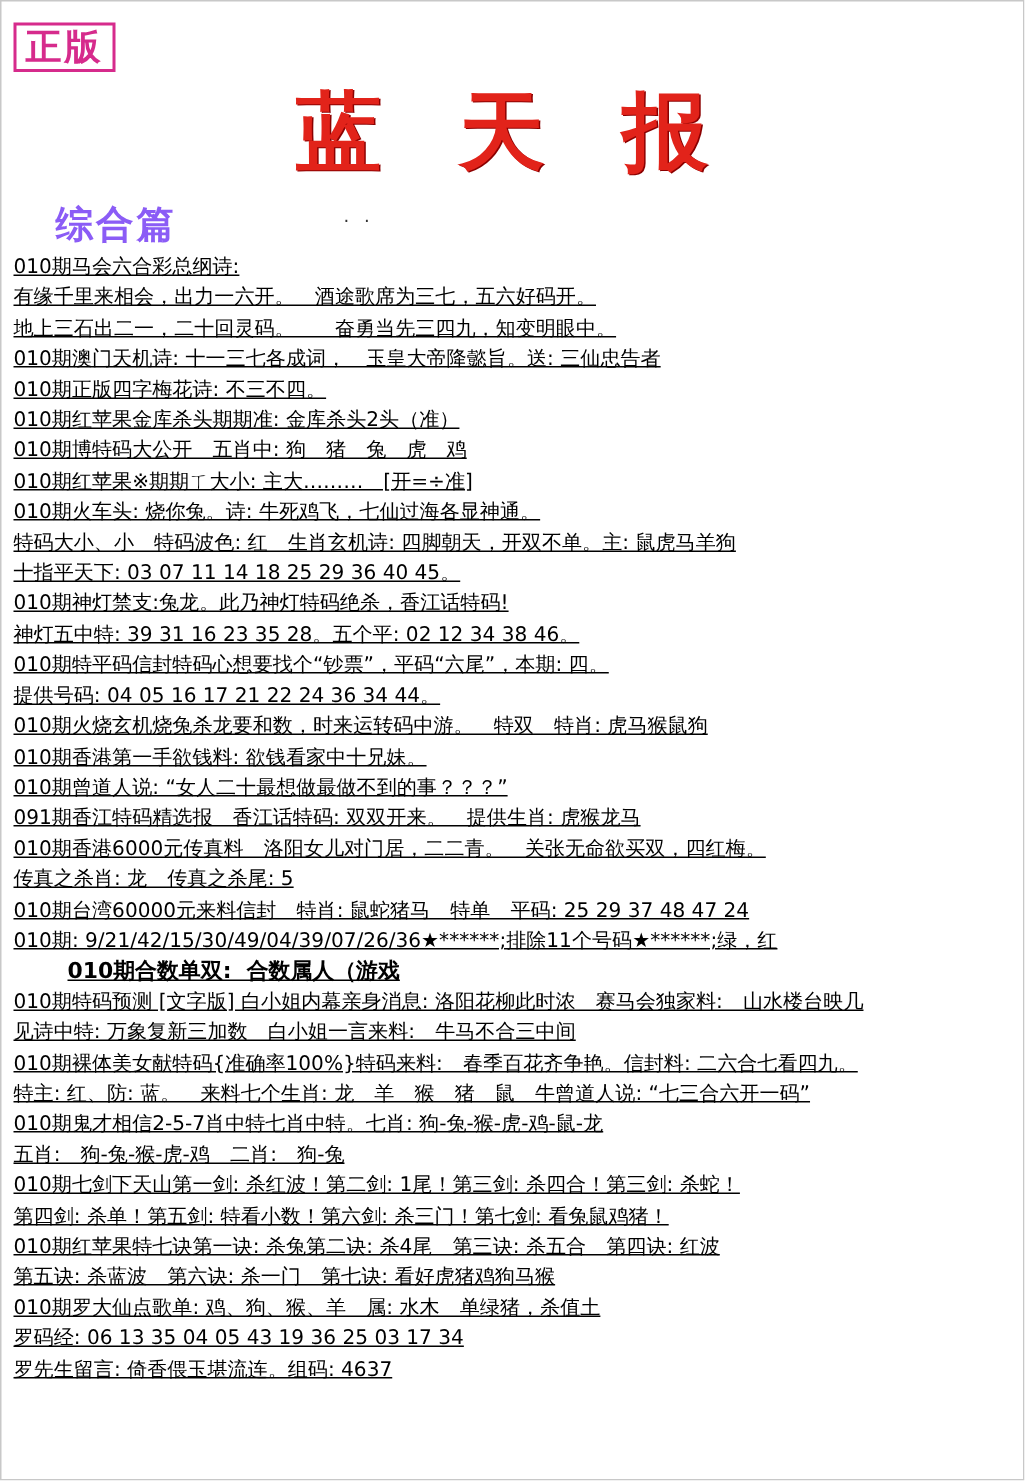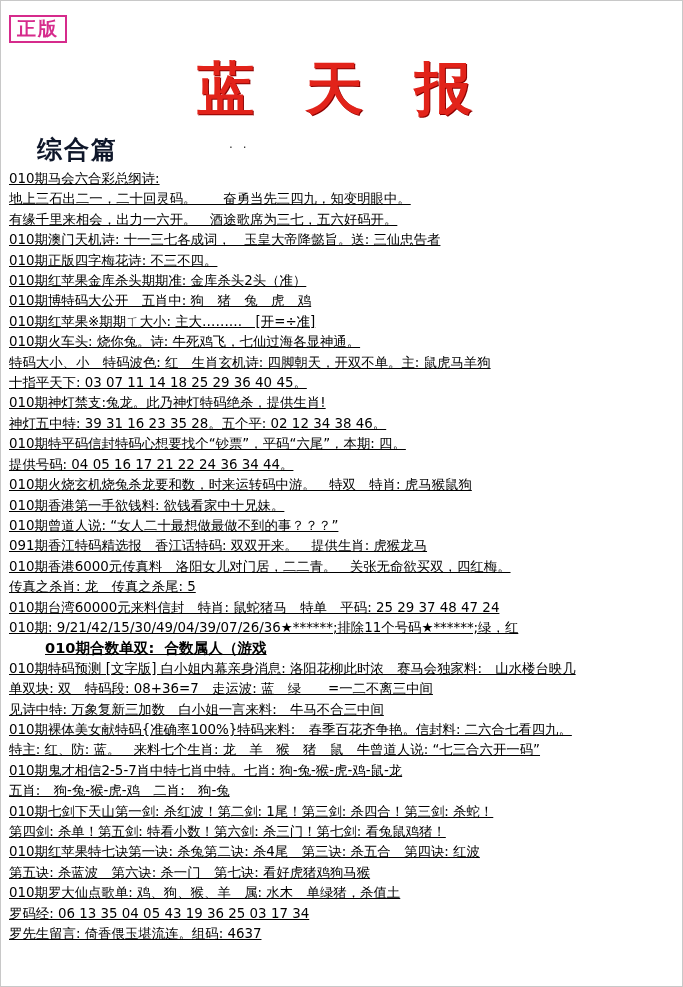--- a/index.html
+++ b/index.html
@@ -24,21 +24,21 @@
     border: 1px solid #c8c8c8;
   }
   
   .stamp {
     position: absolute;
     left: 8px;
     top: 14px;
     border: 2px solid #d62b8c;
     color: #d62b8c;
     font-family: "DejaVu Sans", "Liberation Sans", sans-serif;
-    font-size: 19px;
+    font-size: 24px;
     font-weight: bold;
     letter-spacing: 2px;
     padding: 2px 6px 3px 6px;
     line-height: 1;
   }
   
   .masthead {
     position: absolute;
     left: 0;
     top: 58px;
@@ -60,21 +60,21 @@
     left: 228px;
     top: 136px;
     font-size: 12px;
     color: #333;
     letter-spacing: 3px;
   }
   .section-head {
     position: absolute;
     left: 36px;
     top: 136px;
-    color: #0f172a;
+    color: #8b5cf6;
     font-size: 25px;
     font-weight: bold;
     letter-spacing: 2px;
     line-height: 1;
   }
   .body-text {
     position: absolute;
     left: 8px;
     top: 168px;
     width: 668px;
@@ -100,45 +100,44 @@
   <div class="masthead">
     <div class="title">蓝 天 报</div>
   </div>
 
   <div class="dots">. .</div>
 
   <div class="section-head">综合篇</div>
 
   <div class="body-text">
     <div class="line">010期马会六合彩总纲诗:</div>
+    <div class="line">有缘千里来相会，出力一六开。　酒途歌席为三七，五六好码开。</div>
     <div class="line">地上三石出二一，二十回灵码。　　奋勇当先三四九，知变明眼中。</div>
-    <div class="line">有缘千里来相会，出力一六开。　酒途歌席为三七，五六好码开。</div>
     <div class="line">010期澳门天机诗: 十一三七各成词，　玉皇大帝降懿旨。送: 三仙忠告者</div>
     <div class="line">010期正版四字梅花诗: 不三不四。</div>
     <div class="line">010期红苹果金库杀头期期准: 金库杀头2头（准）</div>
     <div class="line">010期博特码大公开　五肖中: 狗　猪　兔　虎　鸡</div>
     <div class="line">010期红苹果※期期ㄒ大小: 主大………　[开=÷准]</div>
     <div class="line">010期火车头: 烧你兔。诗: 牛死鸡飞，七仙过海各显神通。</div>
     <div class="line">特码大小、小　特码波色: 红　生肖玄机诗: 四脚朝天，开双不单。主: 鼠虎马羊狗</div>
     <div class="line">十指平天下: 03 07 11 14 18 25 29 36 40 45。</div>
-    <div class="line">010期神灯禁支:兔龙。此乃神灯特码绝杀，提供生肖!</div>
+    <div class="line">010期神灯禁支:兔龙。此乃神灯特码绝杀，香江话特码!</div>
     <div class="line">神灯五中特: 39 31 16 23 35 28。五个平: 02 12 34 38 46。</div>
     <div class="line">010期特平码信封特码心想要找个“钞票”，平码“六尾”，本期: 四。</div>
     <div class="line">提供号码: 04 05 16 17 21 22 24 36 34 44。</div>
     <div class="line">010期火烧玄机烧兔杀龙要和数，时来运转码中游。　特双　特肖: 虎马猴鼠狗</div>
     <div class="line">010期香港第一手欲钱料: 欲钱看家中十兄妹。</div>
     <div class="line">010期曾道人说: “女人二十最想做最做不到的事？？？”</div>
     <div class="line">091期香江特码精选报　香江话特码: 双双开来。　提供生肖: 虎猴龙马</div>
     <div class="line">010期香港6000元传真料　洛阳女儿对门居，二二青。　关张无命欲买双，四红梅。</div>
     <div class="line">传真之杀肖: 龙　传真之杀尾: 5</div>
     <div class="line">010期台湾60000元来料信封　特肖: 鼠蛇猪马　特单　平码: 25 29 37 48 47 24</div>
     <div class="line">010期: 9/21/42/15/30/49/04/39/07/26/36★******;排除11个号码★******;绿，红</div>
     <div class="line big">010期合数单双:  合数属人（游戏</div>
     <div class="line">010期特码预测 [文字版] 白小姐内幕亲身消息: 洛阳花柳此时浓　赛马会独家料:　山水楼台映几</div>
-    <div class="line">单双块: 双　特码段: 08+36=7　走运波: 蓝　绿　　=一二不离三中间</div>
     <div class="line">见诗中特: 万象复新三加数　白小姐一言来料:　牛马不合三中间</div>
     <div class="line">010期裸体美女献特码{准确率100%}特码来料:　春季百花齐争艳。信封料: 二六合七看四九。</div>
     <div class="line">特主: 红、防: 蓝。　来料七个生肖: 龙　羊　猴　猪　鼠　牛曾道人说: “七三合六开一码”</div>
     <div class="line">010期鬼才相信2-5-7肖中特七肖中特。七肖: 狗-兔-猴-虎-鸡-鼠-龙</div>
     <div class="line">五肖:　狗-兔-猴-虎-鸡　二肖:　狗-兔</div>
     <div class="line">010期七剑下天山第一剑: 杀红波！第二剑: 1尾！第三剑: 杀四合！第三剑: 杀蛇！</div>
     <div class="line">第四剑: 杀单！第五剑: 特看小数！第六剑: 杀三门！第七剑: 看兔鼠鸡猪！</div>
     <div class="line">010期红苹果特七诀第一诀: 杀兔第二诀: 杀4尾　第三诀: 杀五合　第四诀: 红波</div>
     <div class="line">第五诀: 杀蓝波　第六诀: 杀一门　第七诀: 看好虎猪鸡狗马猴</div>
     <div class="line">010期罗大仙点歌单: 鸡、狗、猴、羊　属: 水木　单绿猪，杀值土</div>

